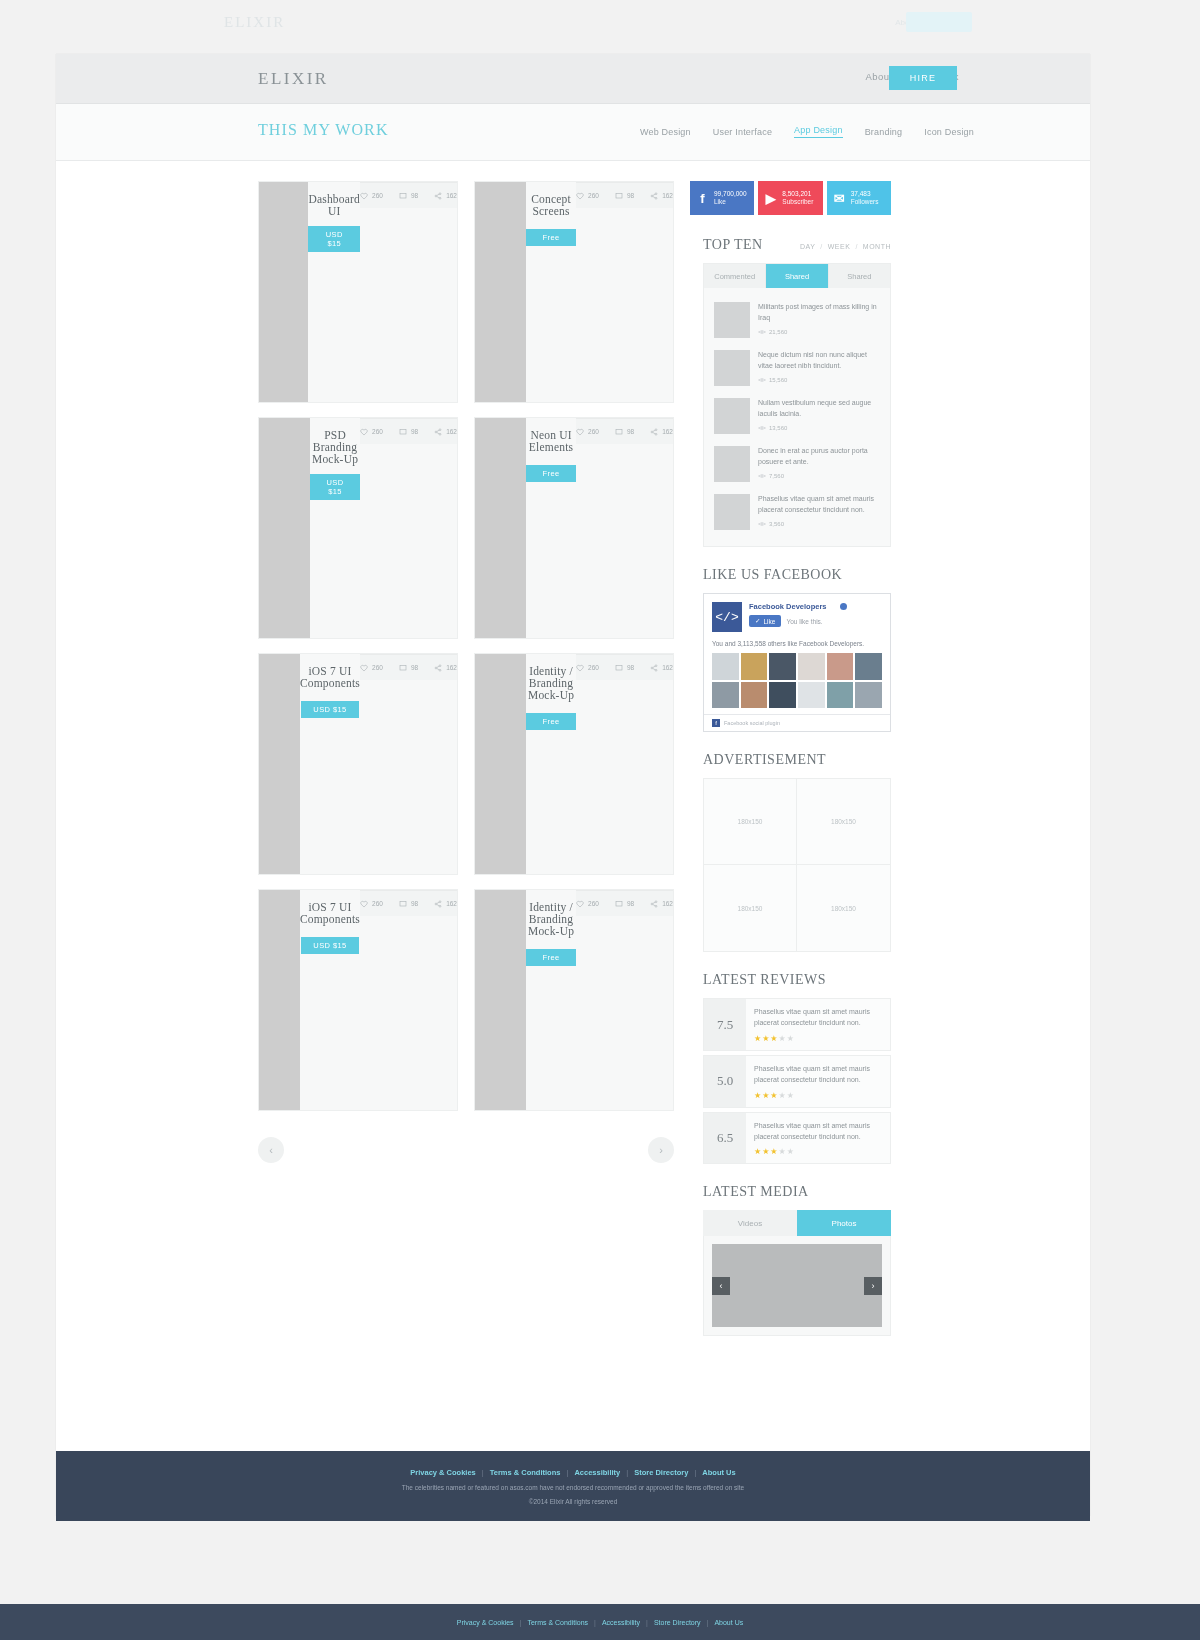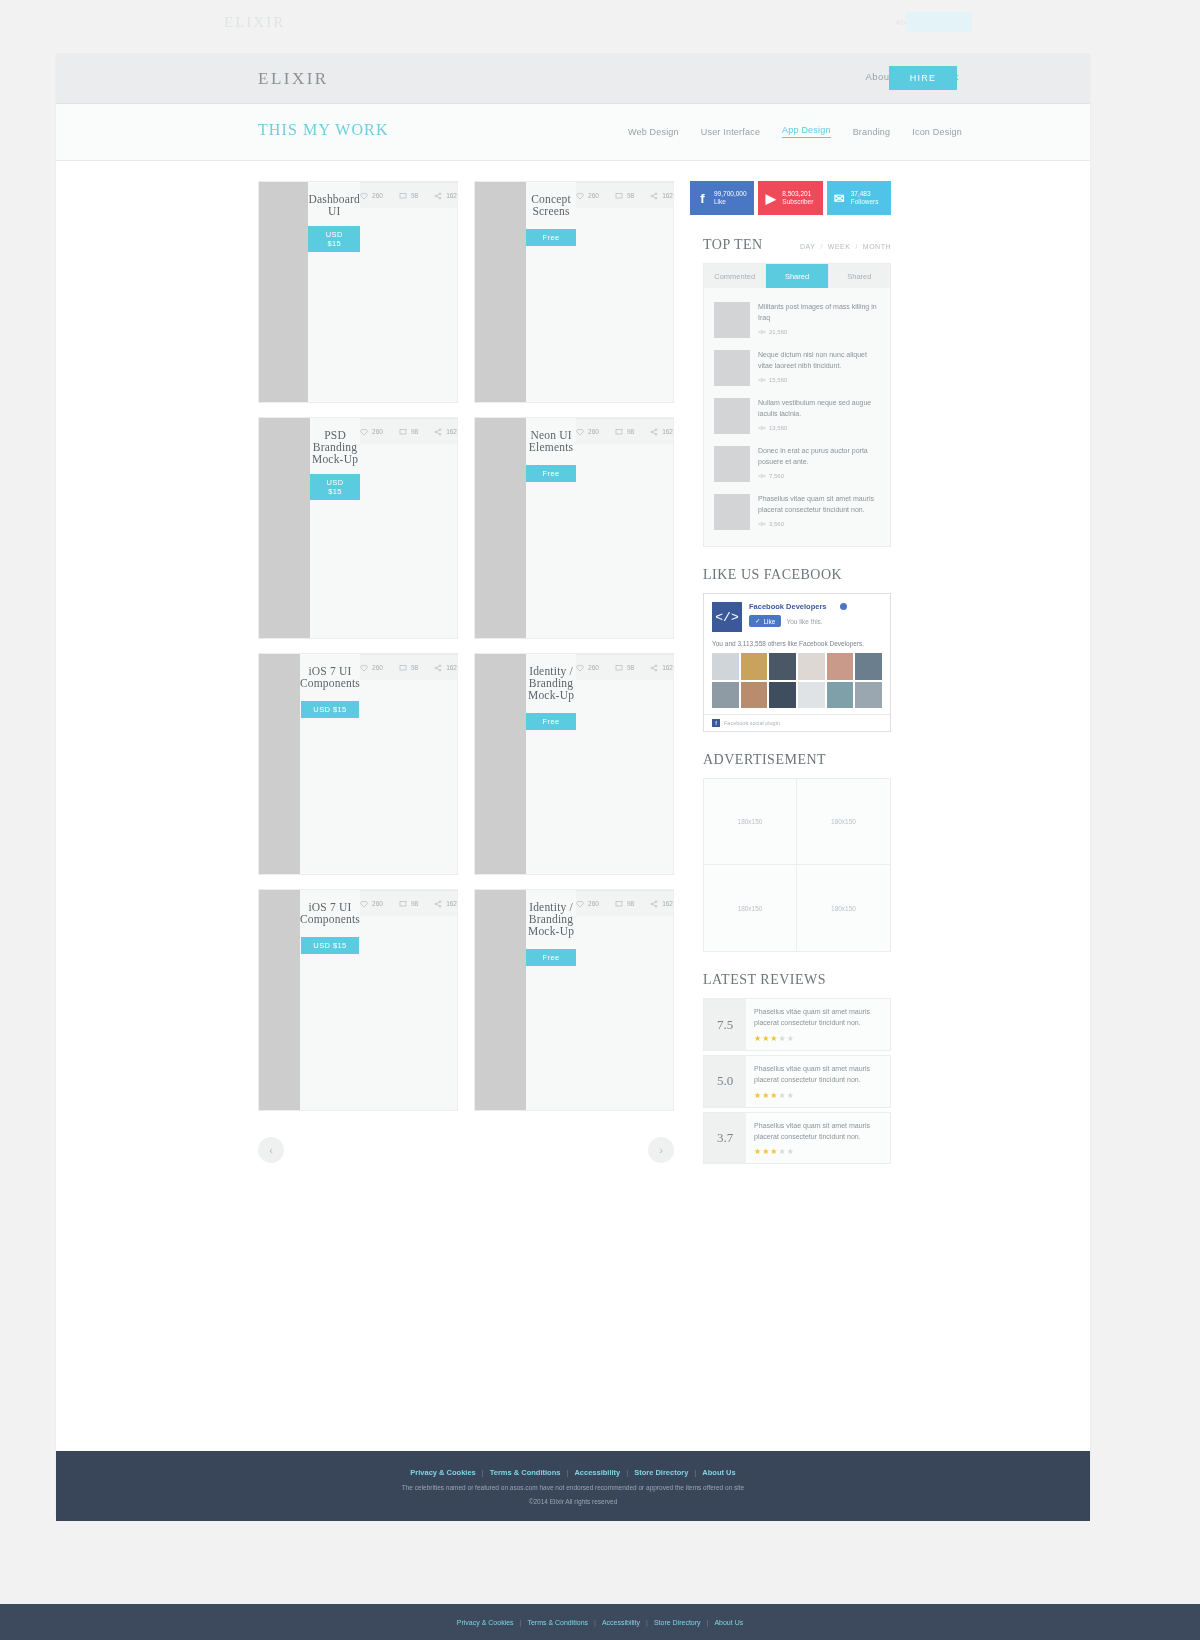--- a/index.html
+++ b/index.html
@@ -58,21 +58,21 @@
   
   .sub-header {
     position: relative; height: 57px; width: 100%;
     background: #fafbfb; border-bottom: 1px solid #e8eaeb;
   }
   .page-title {
     position: absolute; left: 202px; top: 17px;
     font-family: "Liberation Serif", serif; font-size: 16px;
     letter-spacing: 1.1px; color: #6fcfdd;
   }
-  .filter-nav { position: absolute; right: 128px; top: 21px; display: flex; gap: 22px; align-items: center; }
+  .filter-nav { position: absolute; right: 116px; top: 21px; display: flex; gap: 22px; align-items: center; }
   .filter-nav a { font-size: 9px; color: #9aa2a6; text-decoration: none; letter-spacing: .2px; }
   .filter-nav a.active { color: #5bcbe0; border-bottom: 1px solid #5bcbe0; padding-bottom: 2px; }
 
   
   .content {
     position: relative; width: 100%; height: 1290px;
     background: #ffffff;
     padding: 20px 130px 0 202px;
     display: flex; gap: 0;
   }
@@ -718,28 +718,42 @@
 
         <div class="review">
           <div class="review-score">5.0</div>
           <div class="review-body">
             <div class="review-text">Phasellus vitae quam sit amet mauris placerat consectetur tincidunt non.</div>
             <div class="stars"><span class="star-on">★★★</span><span class="star-off">★★</span></div>
           </div>
         </div>
 
         <div class="review">
-          <div class="review-score">3.7</div>
+          <div class="review-score">6.5</div>
           <div class="review-body">
             <div class="review-text">Phasellus vitae quam sit amet mauris placerat consectetur tincidunt non.</div>
             <div class="stars"><span class="star-on">★★★</span><span class="star-off">★★</span></div>
           </div>
         </div>
       </div>
 
+      <div class="side-block">
+        <div class="side-head">
+          <span class="side-title">LATEST MEDIA</span>
+        </div>
+        <div class="media-tabs">
+          <div class="media-tab">Videos</div>
+          <div class="media-tab active">Photos</div>
+        </div>
+        <div class="media-stage">
+          <div class="media-img"></div>
+          <div class="media-arrow left">‹</div>
+          <div class="media-arrow right">›</div>
+        </div>
+      </div>
 
     </div>
   </div>
 
   <div class="site-footer">
     <div class="foot-links">
       <a href="#">Privacy &amp; Cookies</a>
       <span class="bar">|</span>
       <a href="#">Terms &amp; Conditions</a>
       <span class="bar">|</span>

